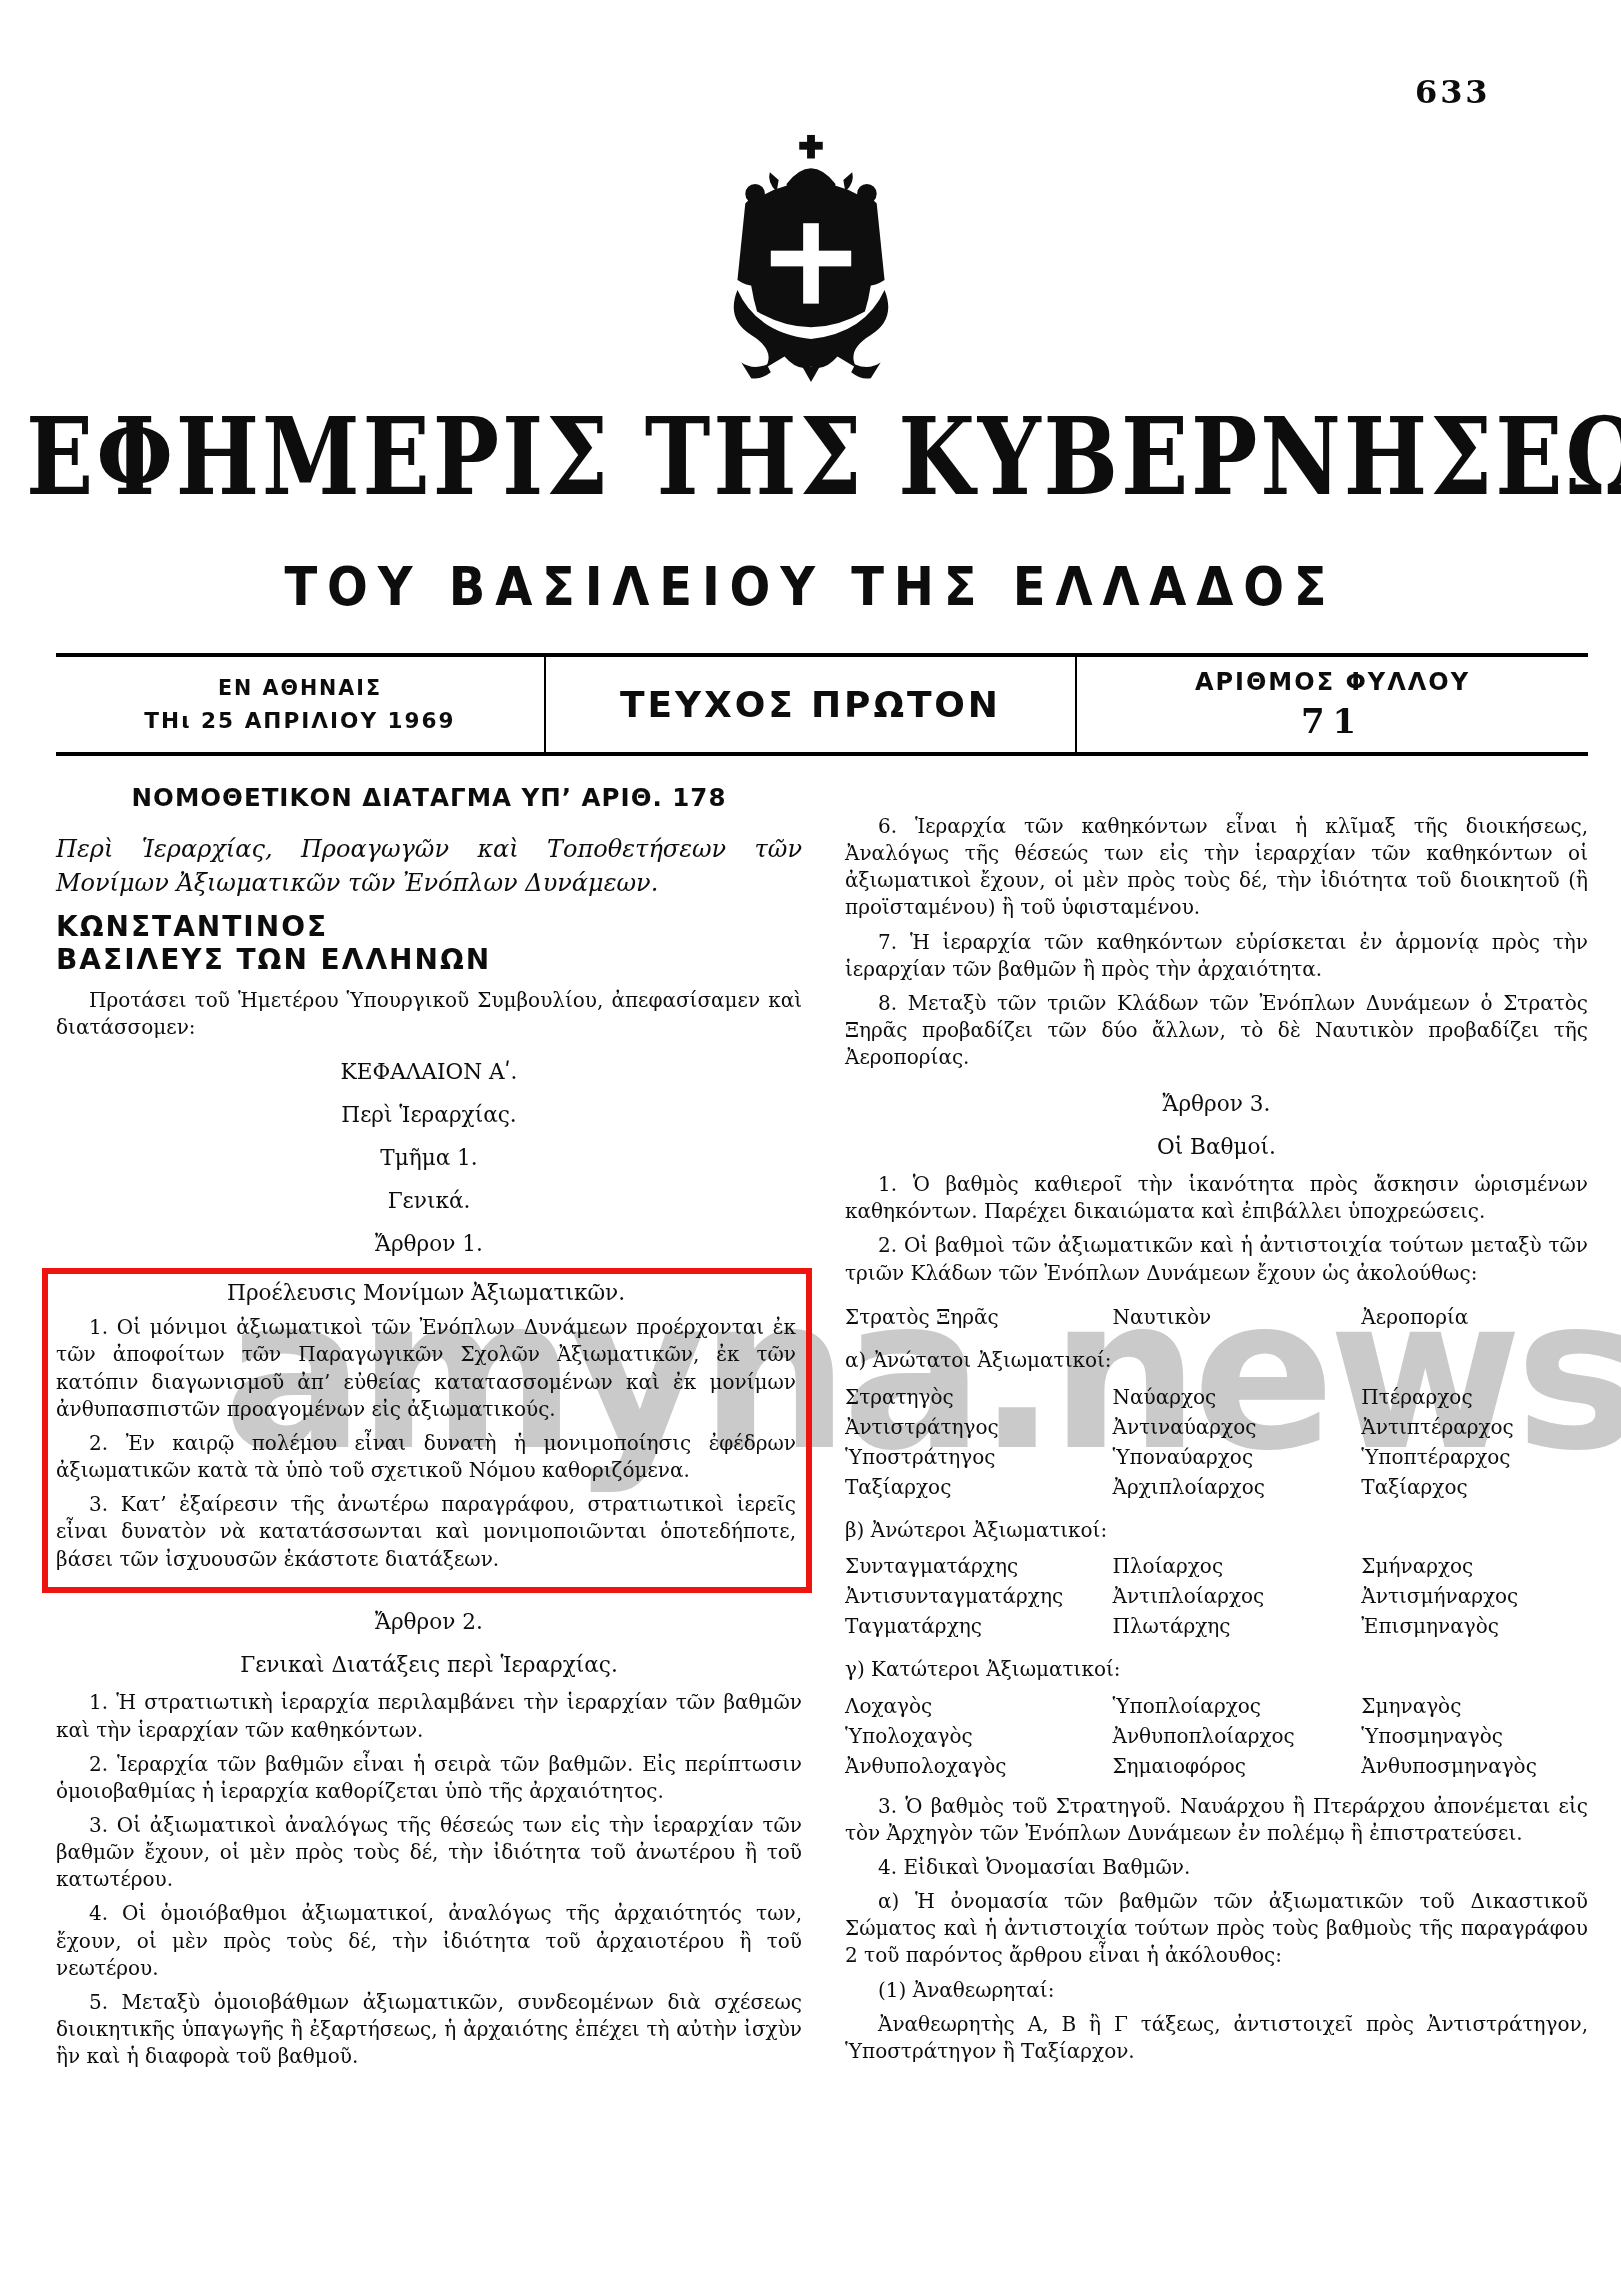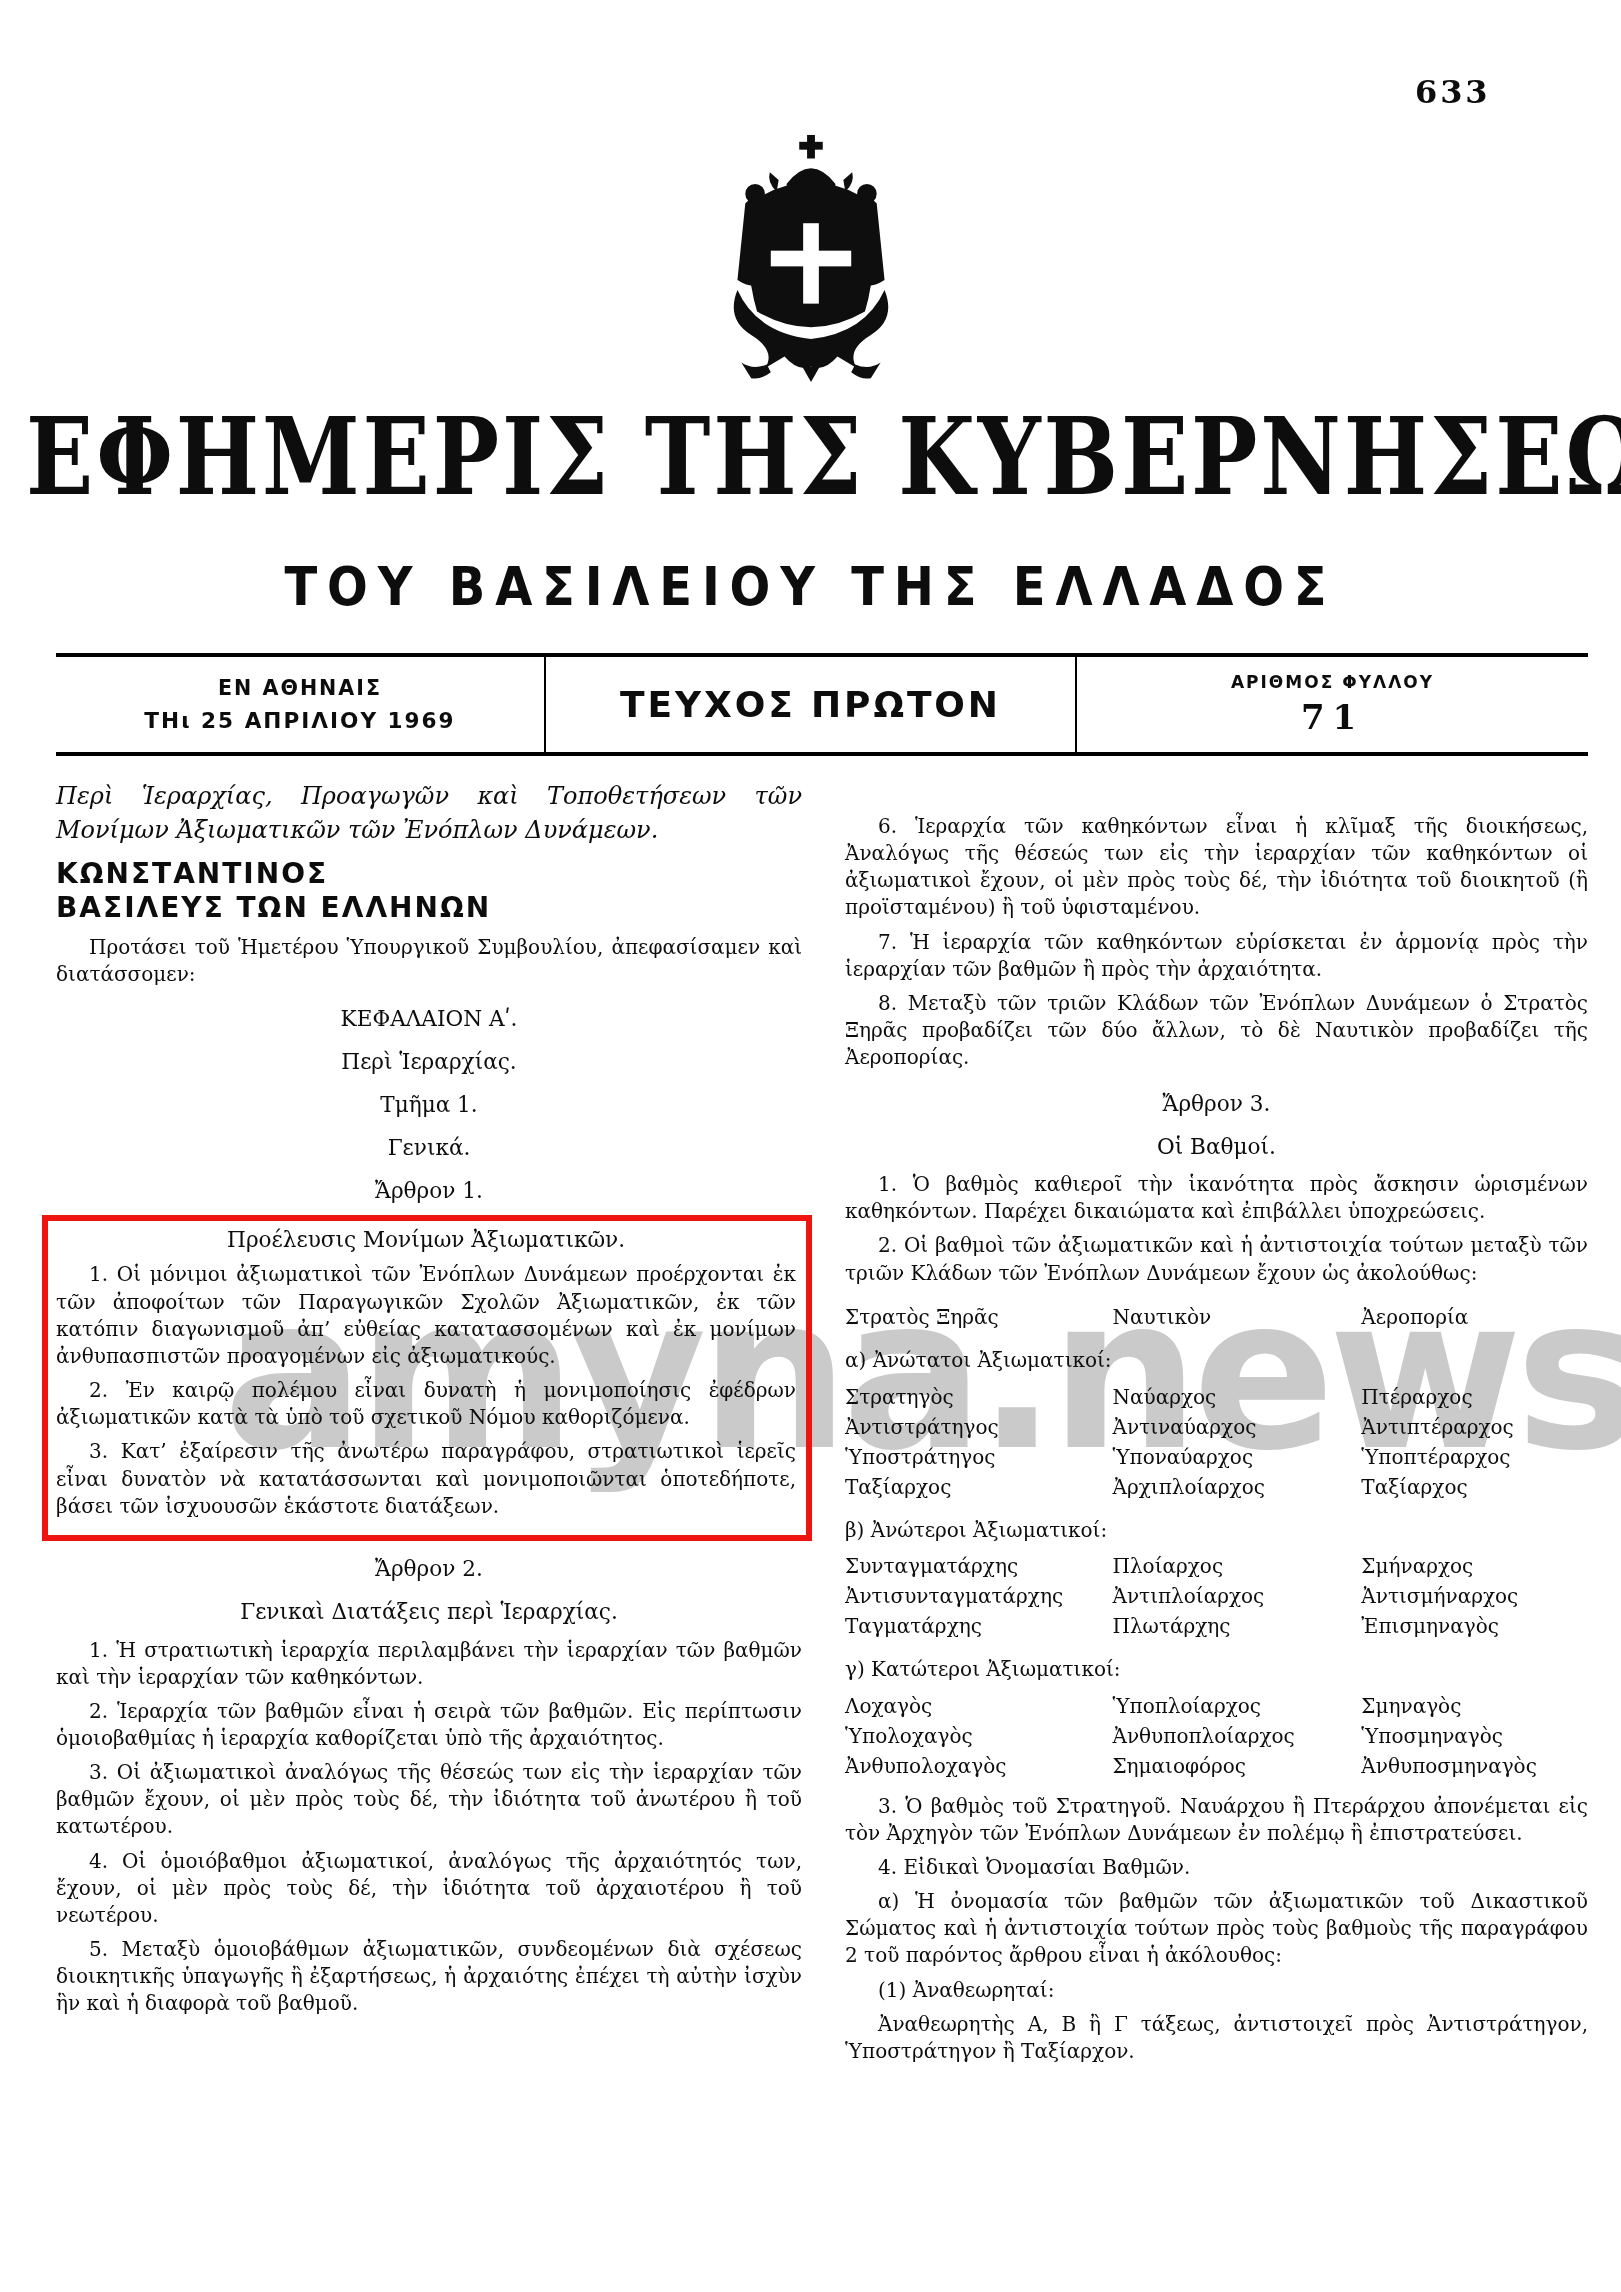--- a/index.html
+++ b/index.html
@@ -42,21 +42,21 @@
   .band .cell{
     display:flex;flex-direction:column;justify-content:center;align-items:center;
     font-family:"DejaVu Sans","Liberation Sans",sans-serif;font-weight:bold;
   }
   .band .c-left{width:488px;border-right:2.9px solid #000;}
   .band .c-mid{width:529px;border-right:2.9px solid #000;}
   .band .c-right{flex:1;}
   .band .line1{font-size:20.6px;letter-spacing:2px;margin-bottom:8.8px;}
   .band .line2{font-size:21.6px;letter-spacing:2px;}
   .band .issue{font-size:36px;letter-spacing:2.9px;}
-  .band .sheetlbl{font-size:17px;letter-spacing:2px;margin-bottom:5.9px;}
+  .band .sheetlbl{font-size:24px;letter-spacing:2px;margin-bottom:5.9px;}
   .band .sheetnum{font-family:"DejaVu Serif",serif;font-size:34px;letter-spacing:7.8px;}
 
   .watermark{
     position:absolute;top:1270px;left:223px;z-index:0;line-height:1;
     font-family:"DejaVu Sans","Liberation Sans",sans-serif;font-weight:bold;
     font-size:210px;letter-spacing:-6.9px;color:#cacaca;white-space:nowrap;
   }
 
   .cols{
     position:absolute;top:777px;left:56px;width:1532px;display:flex;gap:43px;z-index:1;
@@ -141,20 +141,21 @@
     <div class="cell c-right">
       <div class="sheetlbl">ΑΡΙΘΜΟΣ ΦΥΛΛΟΥ</div>
       <div class="sheetnum">71</div>
     </div>
   </div>
 
   <div class="watermark">amyna.news</div>
 
   <div class="cols">
     <div class="col col-left" id="colL">
+        <div class="blk h-sans">ΝΟΜΟΘΕΤΙΚΟΝ ΔΙΑΤΑΓΜΑ ΥΠ’ ΑΡΙΘ. 178</div>
         <div class="blk p-italic">Περὶ Ἱεραρχίας, Προαγωγῶν καὶ Τοποθετήσεων τῶν Μονίμων Ἀξιωματικῶν τῶν Ἐνόπλων Δυνάμεων.</div>
         <div class="blk h-sans-lg mt10">ΚΩΝΣΤΑΝΤΙΝΟΣ</div>
         <div class="blk h-sans-lg mb10">ΒΑΣΙΛΕΥΣ ΤΩΝ ΕΛΛΗΝΩΝ</div>
         <div class="blk p">Προτάσει τοῦ Ἡμετέρου Ὑπουργικοῦ Συμβουλίου, ἀπεφασίσαμεν καὶ διατάσσομεν:</div>
         <div class="blk h-center mt16">ΚΕΦΑΛΑΙΟΝ Αʹ.</div>
         <div class="blk h-center">Περὶ Ἱεραρχίας.</div>
         <div class="blk h-center">Τμῆμα 1.</div>
         <div class="blk h-center">Γενικά.</div>
         <div class="blk h-center">Ἄρθρον 1.</div>
         <div class="redbox">

